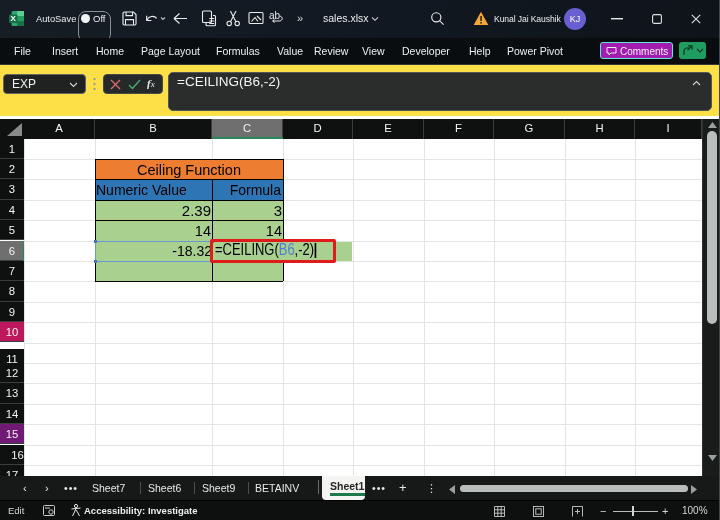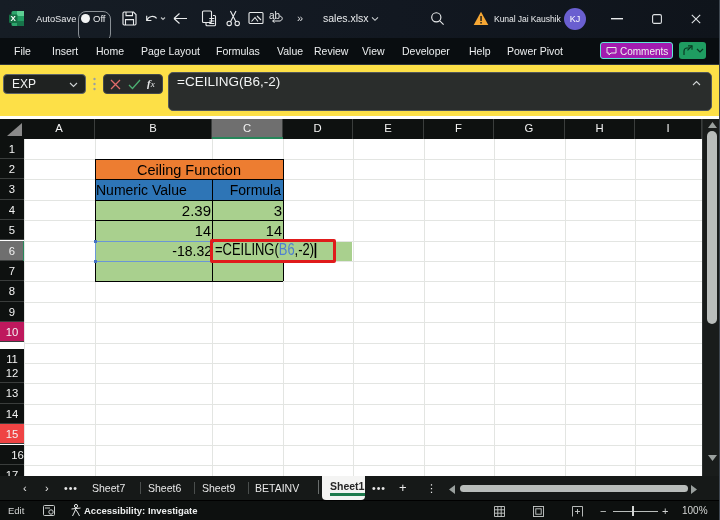--- a/index.html
+++ b/index.html
@@ -210,21 +210,21 @@
   <div class="rn" style="top:101.1px;background:#0e1110;border-bottom:1px solid #3a3d3c;box-sizing:border-box;">5</div>
   <div class="rn" style="top:121.5px;background:#6f6f6f;border-bottom:1px solid #3a3d3c;box-sizing:border-box;">6</div>
   <div class="rn" style="top:141.9px;background:#0e1110;border-bottom:1px solid #3a3d3c;box-sizing:border-box;">7</div>
   <div class="rn" style="top:162.3px;background:#0e1110;border-bottom:1px solid #3a3d3c;box-sizing:border-box;">8</div>
   <div class="rn" style="top:182.7px;background:#0e1110;border-bottom:1px solid #3a3d3c;box-sizing:border-box;">9</div>
   <div class="rn" style="top:203.1px;background:#be185d;border-bottom:1px solid #3a3d3c;box-sizing:border-box;">10</div>
   <div class="rn" style="top:223.5px;background:#0e1110;border-bottom:1px solid #404040;box-sizing:border-box;margin-top:6px;">11</div>
   <div class="rn" style="top:243.9px;background:#0e1110;border-bottom:1px solid #3a3d3c;box-sizing:border-box;">12</div>
   <div class="rn" style="top:264.3px;background:#0e1110;border-bottom:1px solid #3a3d3c;box-sizing:border-box;">13</div>
   <div class="rn" style="top:284.7px;background:#0e1110;border-bottom:1px solid #3a3d3c;box-sizing:border-box;">14</div>
-  <div class="rn" style="top:305.1px;background:#ef4444;border-bottom:1px solid #3a3d3c;box-sizing:border-box;">15</div>
+  <div class="rn" style="top:305.1px;background:#701a75;border-bottom:1px solid #3a3d3c;box-sizing:border-box;">15</div>
   <div class="rn" style="top:325.5px;background:#0e1110;border-bottom:1px solid #3a3d3c;box-sizing:border-box;padding-left:11px;">16</div>
   <div class="rn" style="top:345.9px;background:#0e1110;border-bottom:1px solid #3a3d3c;box-sizing:border-box;">17</div>
   <div class="abs" style="left:22.5px;top:121.5px;width:1.5px;height:20.4px;background:#27865a;"></div>
   <div class="gl" style="left:24px;top:19.5px;width:1px;height:337.5px;"></div>
   <div class="gl" style="left:95px;top:19.5px;width:1px;height:337.5px;"></div>
   <div class="gl" style="left:212px;top:19.5px;width:1px;height:337.5px;"></div>
   <div class="gl" style="left:283px;top:19.5px;width:1px;height:337.5px;"></div>
   <div class="gl" style="left:353px;top:19.5px;width:1px;height:337.5px;"></div>
   <div class="gl" style="left:424px;top:19.5px;width:1px;height:337.5px;"></div>
   <div class="gl" style="left:494px;top:19.5px;width:1px;height:337.5px;"></div>

